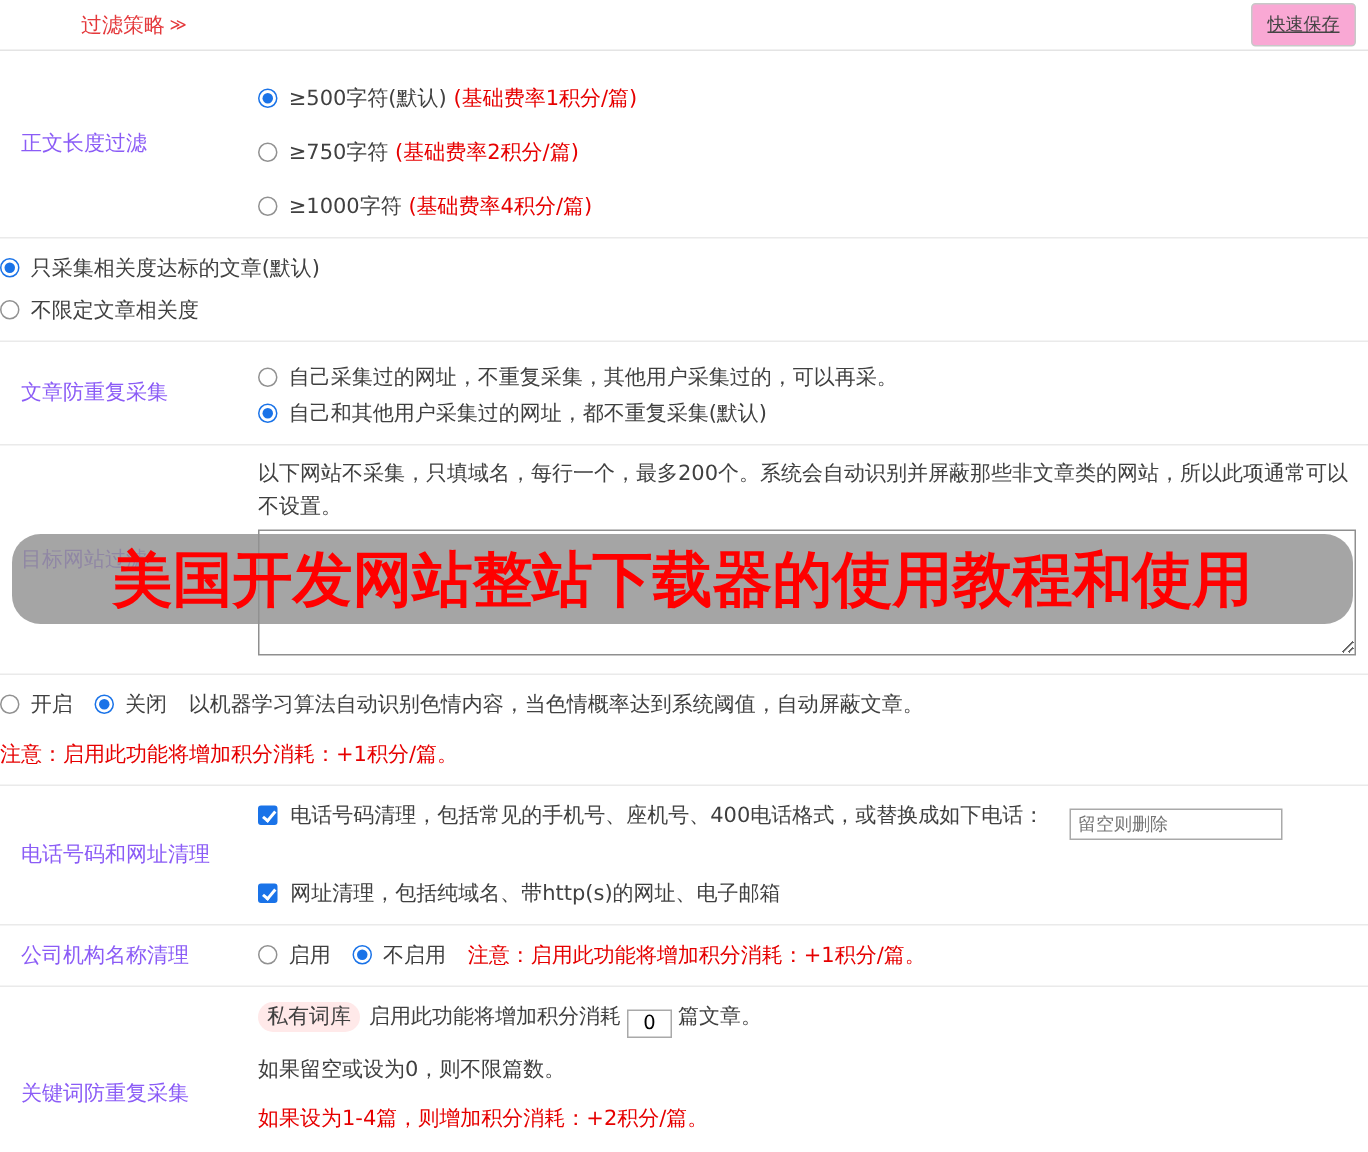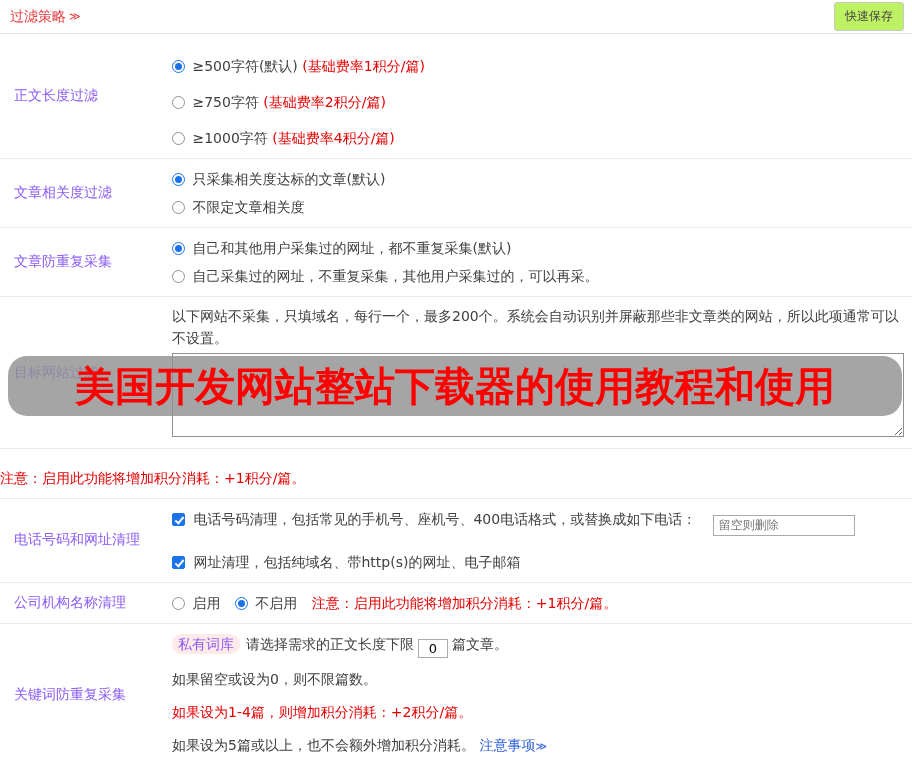--- a/index.html
+++ b/index.html
@@ -5,45 +5,45 @@
   * { box-sizing: border-box; }
   html, body { margin:0; padding:0; }
   body {
     width:912px; height:768px; position:relative; overflow:hidden;
     background:#ffffff; color:#404040;
     font-family:"DejaVu Sans","Liberation Sans",sans-serif;
     font-size:14px;
   }
   .topbar { height:34px; display:flex; align-items:center; justify-content:space-between;
     padding:0 8px 0 10px; border-bottom:1px solid #e4e4e4; }
-  .title-wrap { color:#e4393c; font-size:14px; cursor:pointer; display:flex; align-items:center; gap:3px; }
+  .title-wrap { color:#e4393c; font-size:14px; cursor:pointer; display:flex; align-items:center; gap:3px;margin-left:44px; }
   .chev { font-size:11px; }
-  .save-btn { border:1px solid #c8c8c8; border-radius:3px; background:#bef264; color:#444;
-    font-size:12px; padding:5px 10px; cursor:pointer; font-family:inherit; }
+  .save-btn { border:1px solid #c8c8c8; border-radius:3px; background:#f9a8d4; color:#444;
+    font-size:12px; padding:5px 10px; cursor:pointer; font-family:inherit;text-decoration:underline; }
   .row { display:flex; border-bottom:1px solid #eaeaea; }
   .row-label { width:172px; flex:0 0 172px; padding:0 8px 0 14px; display:flex; align-items:center; color:#8b5cf6; }
   .row-content { flex:1; padding:8px 8px 8px 0; }
   .line { line-height:24px; }
   .opt { display:block; line-height:24px; cursor:pointer; }
   .opt.sp { margin-top:12px; }
   .opt.sp4 { margin-top:4px; }
   .opt-inline { cursor:pointer; margin-right:10px; }
   .radio { display:inline-block; width:13px; height:13px; border:1px solid #919191; border-radius:50%;
     background:#fff; vertical-align:-2px; margin-right:3px; position:relative; }
   .radio.checked { border-color:#1a73e8; }
   .radio.checked::after { content:""; position:absolute; left:2px; top:2px; right:2px; bottom:2px;
     border-radius:50%; background:#1a73e8; }
   .checkbox { display:inline-block; width:13px; height:13px; border:1px solid #919191; border-radius:2px;
     background:#fff; vertical-align:-2px; margin-right:4px; position:relative; }
   .checkbox.checked { background:#1a73e8; border-color:#1a73e8; }
   .checkbox.checked::after { content:""; position:absolute; left:4px; top:1px; width:3px; height:7px;
     border:solid #fff; border-width:0 2px 2px 0; transform:rotate(40deg); }
   .red { color:#e60000; }
   .hl { color:#e60000; background:#ffe9e9; padding:1px 5px; margin:0 5px; }
-  .badge { color:#8b5cf6; background:#ffe9e9; padding:2px 6px; margin-right:6px;border-radius:10px; }
+  .badge { color:#404040; background:#ffe9e9; padding:2px 6px; margin-right:6px;border-radius:10px; }
   .link { color:#2b5fd9; cursor:pointer; }
   .desc { line-height:22px; }
   textarea.site-box { width:100%; height:84px; margin-top:4px; border:1px solid #8f8f8f;
     resize:both; font-family:inherit; }
   .phone-input { width:142px; height:21px; border:1px solid #a9a9a9; padding:0 5px; font-size:12px;
     font-family:inherit; vertical-align:-5px; margin-left:2px; }
   .count-input { width:30px; height:19px; border:1px solid #a9a9a9; text-align:center; font-size:13px;
     font-family:inherit; margin:0 4px; vertical-align:-4px; }
   .mt { margin-top:9px; }
   .watermark { position:absolute; left:8px; right:10px; top:356px; height:60px; z-index:20;
@@ -77,71 +77,81 @@
     </label>
     <label class="opt sp">
       <span class="radio"></span>
       <span>≥1000字符</span>
       <span class="red">(基础费率4积分/篇)</span>
     </label>
   </div>
 </div>
 
 <div class="row">
-  <div class="row-label">文章相关度过滤</div>
   <div class="row-content">
     <label class="opt">
       <span class="radio checked"></span>
       <span>只采集相关度达标的文章(默认)</span>
     </label>
     <label class="opt sp4">
       <span class="radio"></span>
       <span>不限定文章相关度</span>
     </label>
   </div>
 </div>
 
 <div class="row">
   <div class="row-label">文章防重复采集</div>
   <div class="row-content">
+    <label class="opt sp4">
+      <span class="radio"></span>
+      <span>自己采集过的网址，不重复采集，其他用户采集过的，可以再采。</span>
+    </label>
     <label class="opt">
       <span class="radio checked"></span>
       <span>自己和其他用户采集过的网址，都不重复采集(默认)</span>
-    </label>
-    <label class="opt sp4">
-      <span class="radio"></span>
-      <span>自己采集过的网址，不重复采集，其他用户采集过的，可以再采。</span>
     </label>
   </div>
 </div>
 
 <div class="row">
   <div class="row-label">目标网站过滤</div>
   <div class="row-content">
     <div class="desc">以下网站不采集，只填域名，每行一个，最多200个。系统会自动识别并屏蔽那些非文章类的网站，所以此项通常可以不设置。</div>
     <textarea class="site-box" style=""></textarea>
   </div>
 </div>
 
 <div class="row">
   <div class="row-content">
+    <div class="line">
+      <label class="opt-inline">
+        <span class="radio"></span>
+        <span>开启</span>
+      </label>
+      <label class="opt-inline">
+        <span class="radio checked"></span>
+        <span>关闭</span>
+      </label>
+      <span>以机器学习算法自动识别色情内容，当色情概率达到系统阈值，自动屏蔽文章。</span>
+    </div>
     <div class="line red mt">注意：启用此功能将增加积分消耗：+1积分/篇。</div>
   </div>
 </div>
 
 <div class="row">
   <div class="row-label">电话号码和网址清理</div>
   <div class="row-content">
     <div class="line">
       <label class="opt-inline">
         <span class="checkbox checked"></span>
         <span>电话号码清理，包括常见的手机号、座机号、400电话格式，或替换成如下电话：</span>
       </label><input class="phone-input" type="text" placeholder="留空则删除" style="">
     </div>
-    <div class="line sp4" style="margin-top:14px;">
+    <div class="line sp4" style="margin-top:24px;">
       <label class="opt-inline">
         <span class="checkbox checked"></span>
         <span>网址清理，包括纯域名、带http(s)的网址、电子邮箱</span>
       </label>
     </div>
   </div>
 </div>
 
 <div class="row">
   <div class="row-label">公司机构名称清理</div>
@@ -157,21 +167,21 @@
       </label>
       <span class="red">注意：启用此功能将增加积分消耗：+1积分/篇。</span>
     </div>
   </div>
 </div>
 
 <div class="row" style="border-bottom:none;">
   <div class="row-label">关键词防重复采集</div>
   <div class="row-content">
     <div class="line">
-      <span class="badge">私有词库</span><span>请选择需求的正文长度下限</span><input class="count-input" type="text" value="0" style=""><span>篇文章。</span>
+      <span class="badge">私有词库</span><span>启用此功能将增加积分消耗</span><input class="count-input" type="text" value="0" style=""><span>篇文章。</span>
     </div>
     <div class="line mt">如果留空或设为0，则不限篇数。</div>
     <div class="line mt red">如果设为1-4篇，则增加积分消耗：+2积分/篇。</div>
     <div class="line mt">
       <span>如果设为5篇或以上，也不会额外增加积分消耗。</span>
       <span class="link"><span>注意事项</span><span class="chev">≫</span></span>
     </div>
   </div>
 </div>
 

